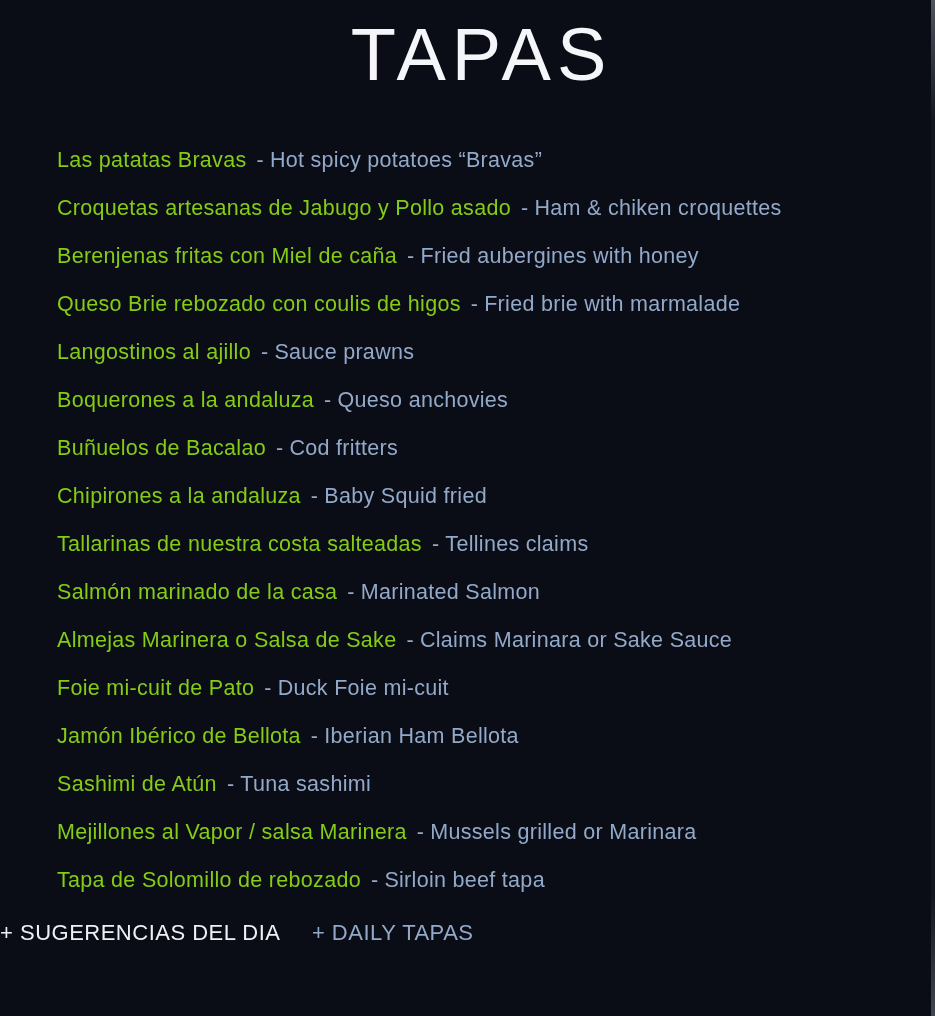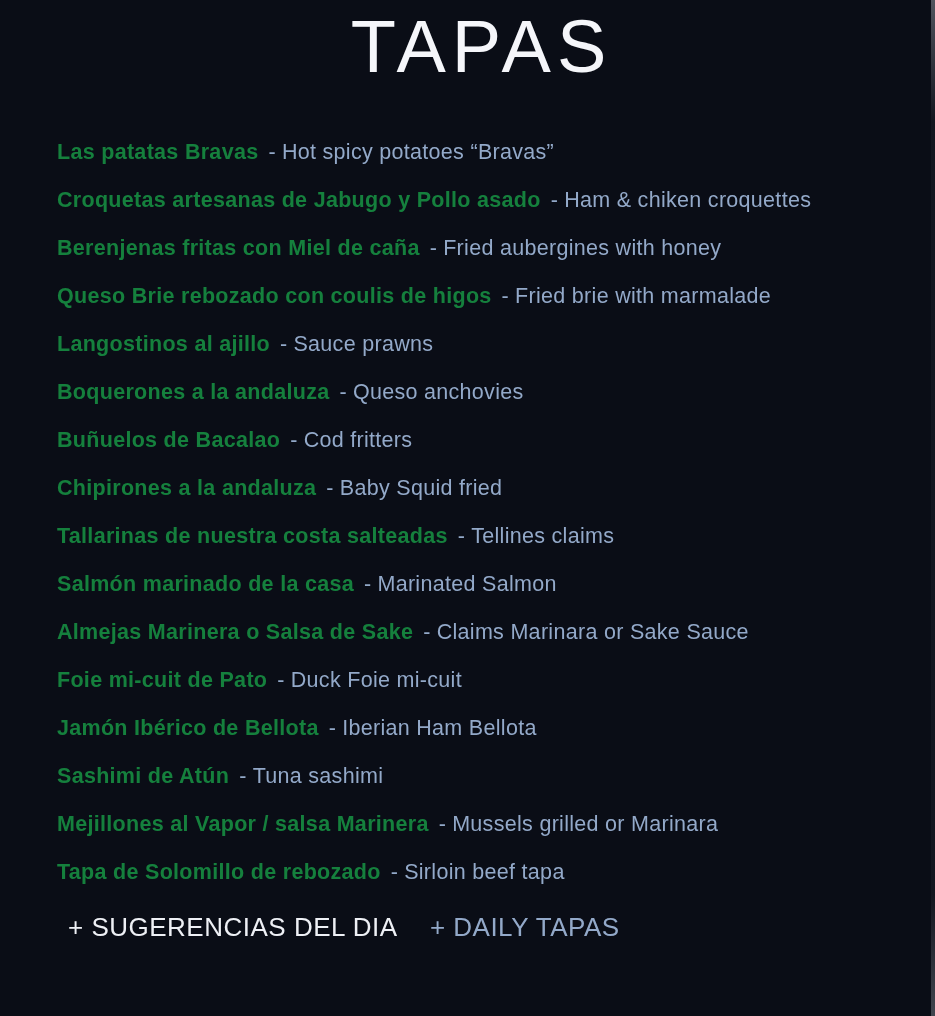--- a/index.html
+++ b/index.html
@@ -20,53 +20,51 @@
     box-sizing: border-box;
     display: flex;
     flex-direction: column;
   }
   .title {
     color: #f5f6fa;
     font-size: 74px;
     font-weight: 300;
     letter-spacing: 6px;
     text-align: center;
-    margin-top: 8px;
+    margin-top: 16px;
     line-height: 1.05;
     padding-left: 28px;
   }
   .menu-list {
     margin-top: 42px;
     padding-left: 57px;
     padding-right: 20px;
     display: flex;
     flex-direction: column;
   }
   .menu-item {
     font-size: 21.5px;
     line-height: 48px;
     white-space: nowrap;
     letter-spacing: 0.3px;
   }
   .item-name {
-    color: #15803d;
-    font-weight: bold;
+    color: #84cc16;
   }
   .item-dash {
     color: #93a9c9;
     margin-left: 10px;
     margin-right: 6px;
   }
   .item-translation {
     color: #93a9c9;
   }
   .footer {
     margin-top: 16px;
-    padding-left: 68px;
-    font-size: 26px;
+    font-size: 22px;
     letter-spacing: 0.5px;
     white-space: nowrap;
   }
   .footer-left {
     color: #eef0f5;
   }
   .footer-right {
     color: #93a9c9;
     margin-left: 26px;
   }

